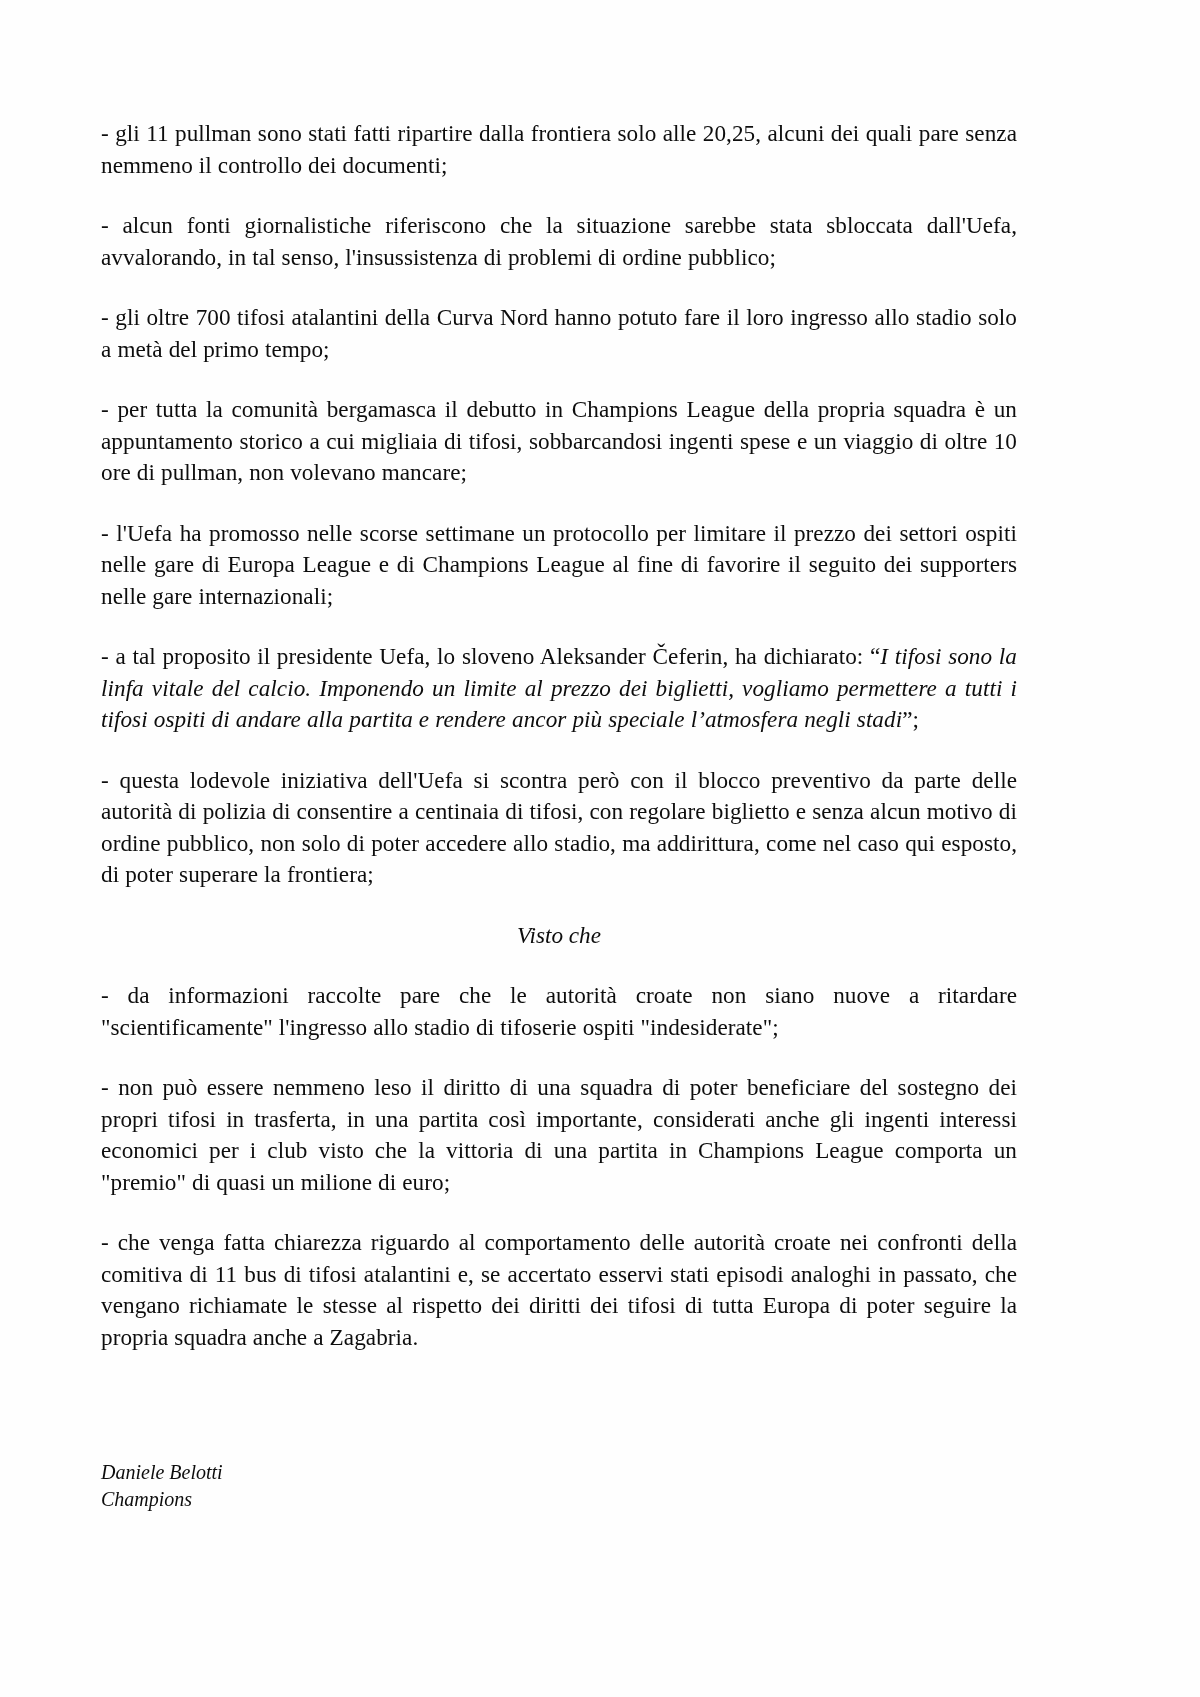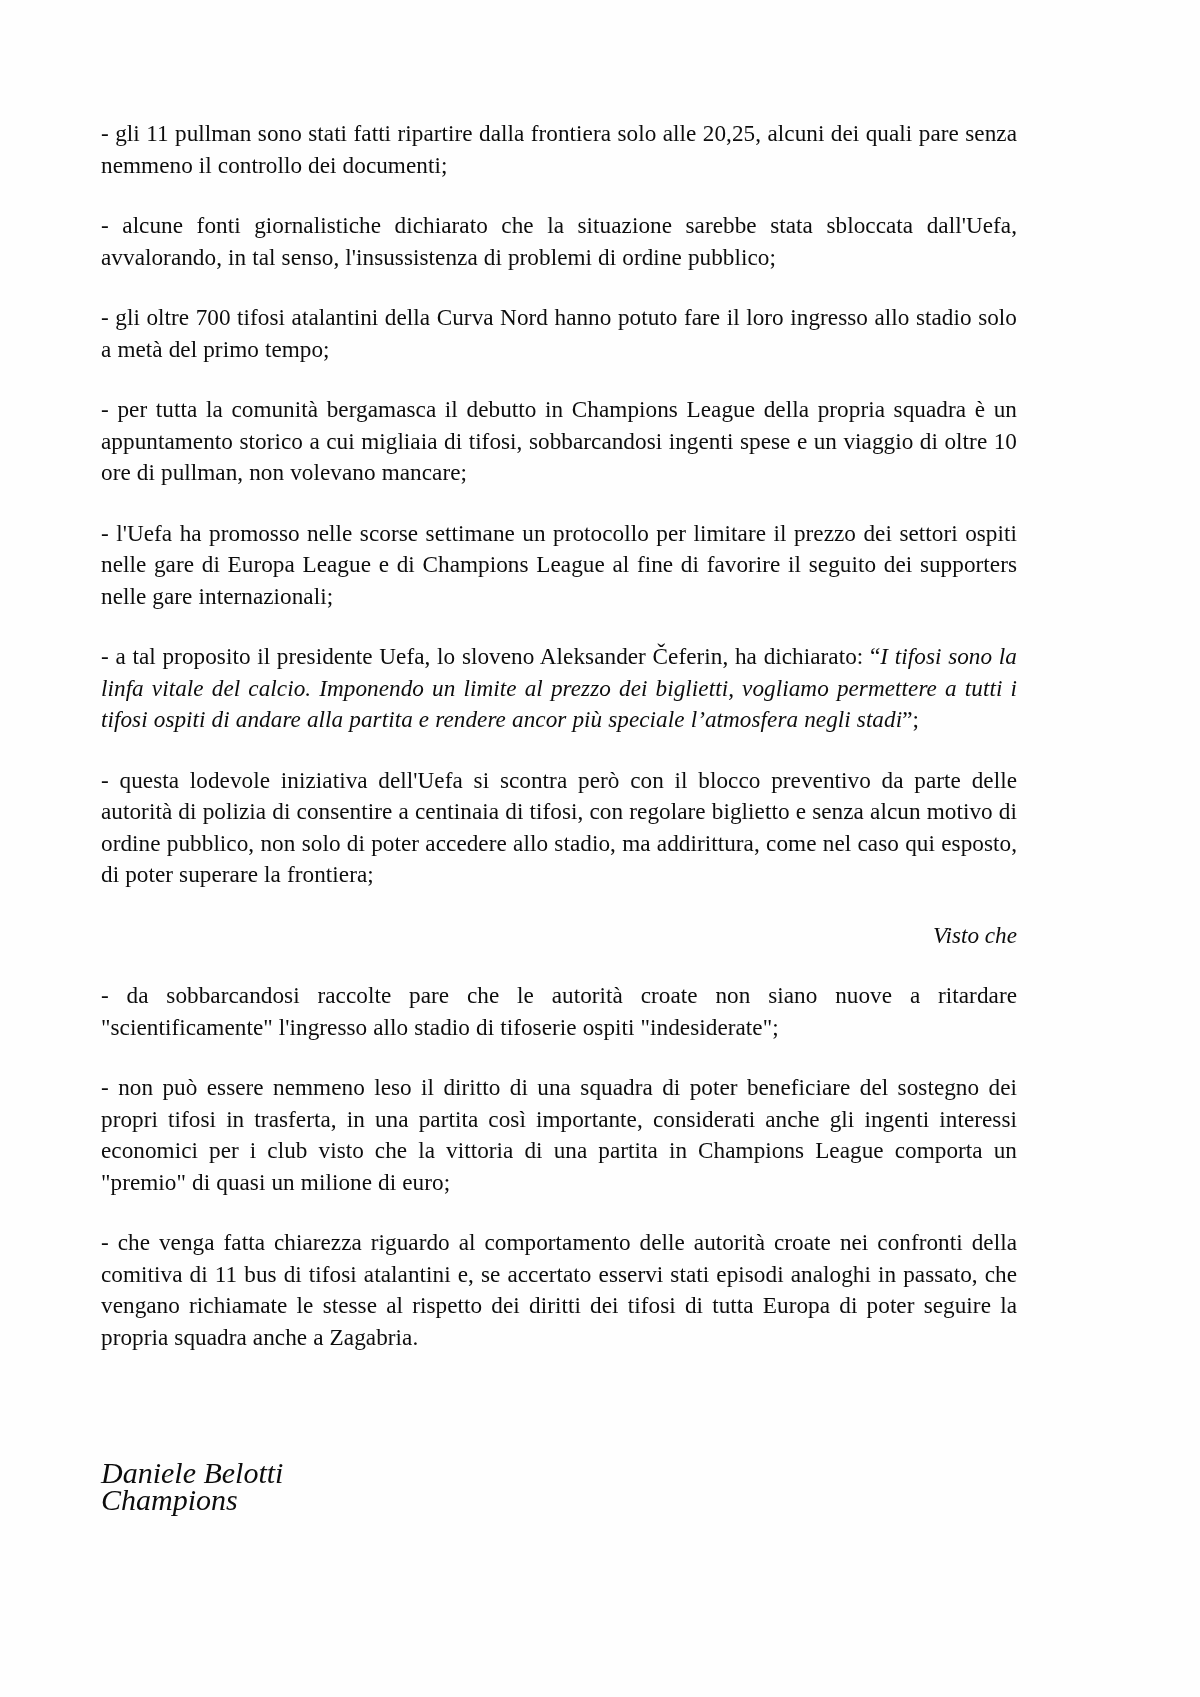--- a/index.html
+++ b/index.html
@@ -36,63 +36,63 @@
     text-justify: inter-word;
     letter-spacing: 0.05px;
     word-spacing: 0.2px;
   }
   p.body-par:last-child { margin-bottom: 0; }
   p.heading-italic {
     margin: 0 0 29px 0;
     font-size: 23.2px;
     line-height: 31.5px;
     font-style: italic;
-    text-align: right;
+    text-align: center;
   }
   .quote-italic {
     font-style: italic;
   }
   .signature {
     position: absolute;
     left: 101px;
     top: 1459px;
-    font-size: 30px;
+    font-size: 20px;
     line-height: 27px;
     font-style: italic;
   }
   .signature div { white-space: nowrap; }
   
   .content, .signature {
     -webkit-font-smoothing: antialiased;
   }
 </style>
 </head>
 <body>
 
 <div class="page">
 
   <div class="content">
 
     <p class="body-par">- gli 11 pullman sono stati fatti ripartire dalla frontiera solo alle 20,25, alcuni dei quali pare senza nemmeno il controllo dei documenti;</p>
 
-    <p class="body-par">- alcune fonti giornalistiche dichiarato che la situazione sarebbe stata sbloccata dall'Uefa, avvalorando, in tal senso, l'insussistenza di problemi di ordine pubblico;</p>
+    <p class="body-par">- alcun fonti giornalistiche riferiscono che la situazione sarebbe stata sbloccata dall'Uefa, avvalorando, in tal senso, l'insussistenza di problemi di ordine pubblico;</p>
 
     <p class="body-par">- gli oltre 700 tifosi atalantini della Curva Nord hanno potuto fare il loro ingresso allo stadio solo a metà del primo tempo;</p>
 
     <p class="body-par">- per tutta la comunità bergamasca il debutto in Champions League della propria squadra è un appuntamento storico a cui migliaia di tifosi, sobbarcandosi ingenti spese e un viaggio di oltre 10 ore di pullman, non volevano mancare;</p>
 
     <p class="body-par">- l'Uefa ha promosso nelle scorse settimane un protocollo per limitare il prezzo dei settori ospiti nelle gare di Europa League e di Champions League al fine di favorire il seguito dei supporters nelle gare internazionali;</p>
 
     <p class="body-par"><span>- a tal proposito il presidente Uefa, lo sloveno Aleksander Čeferin, ha dichiarato: “</span><span class="quote-italic">I tifosi sono la linfa vitale del calcio. Imponendo un limite al prezzo dei biglietti, vogliamo permettere a tutti i tifosi ospiti di andare alla partita e rendere ancor più speciale l’atmosfera negli stadi</span><span>”;</span></p>
 
     <p class="body-par">- questa lodevole iniziativa dell'Uefa si scontra però con il blocco preventivo da parte delle autorità di polizia di consentire a centinaia di tifosi, con regolare biglietto e senza alcun motivo di ordine pubblico, non solo di poter accedere allo stadio, ma addirittura, come nel caso qui esposto, di poter superare la frontiera;</p>
 
     <p class="heading-italic">Visto che</p>
 
-    <p class="body-par">- da sobbarcandosi raccolte pare che le autorità croate non siano nuove a ritardare "scientificamente" l'ingresso allo stadio di tifoserie ospiti "indesiderate";</p>
+    <p class="body-par">- da informazioni raccolte pare che le autorità croate non siano nuove a ritardare "scientificamente" l'ingresso allo stadio di tifoserie ospiti "indesiderate";</p>
 
 
     <p class="body-par">- non può essere nemmeno leso il diritto di una squadra di poter beneficiare del sostegno dei propri tifosi in trasferta, in una partita così importante, considerati anche gli ingenti interessi economici per i club visto che la vittoria di una partita in Champions League comporta un "premio" di quasi un milione di euro;</p>
 
 
     <p class="body-par">- che venga fatta chiarezza riguardo al comportamento delle autorità croate nei confronti della comitiva di 11 bus di tifosi atalantini e, se accertato esservi stati episodi analoghi in passato, che vengano richiamate le stesse al rispetto dei diritti dei tifosi di tutta Europa di poter seguire la propria squadra anche a Zagabria.</p>
 
   </div>
 
   <div class="signature">

